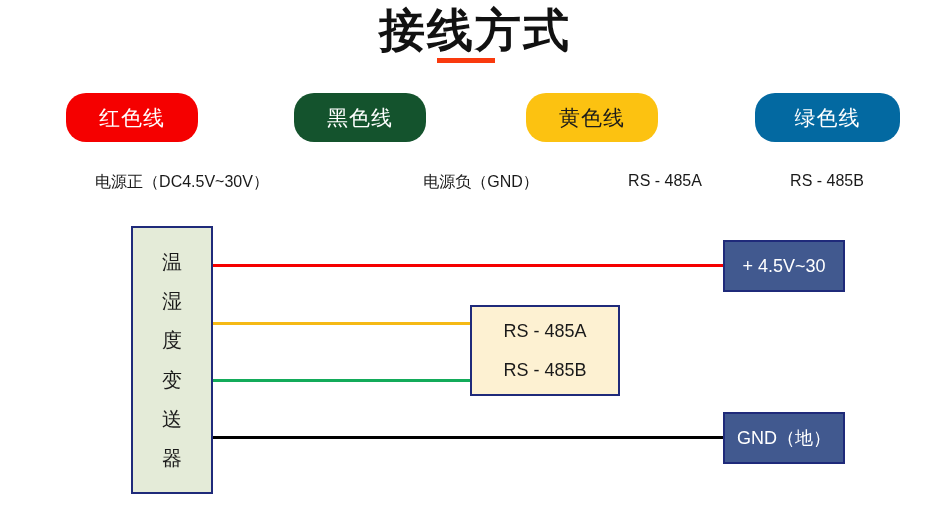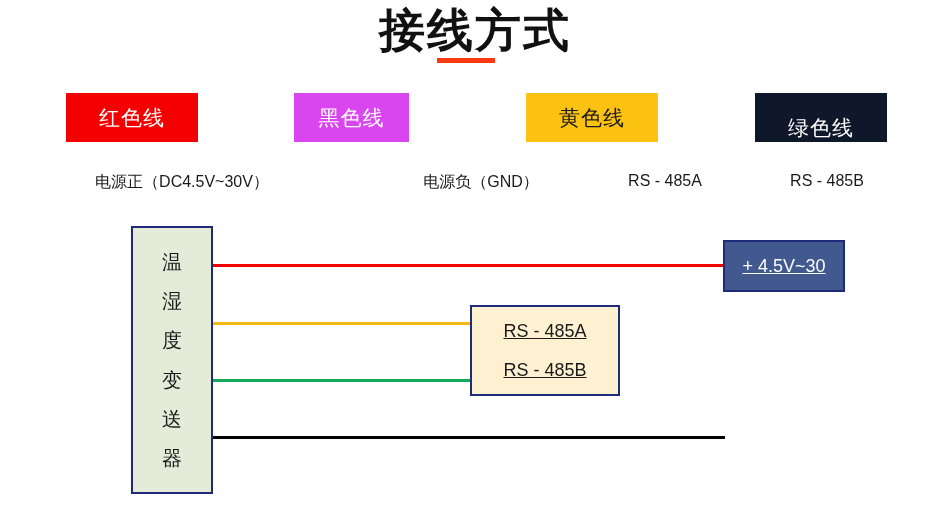--- a/index.html
+++ b/index.html
@@ -37,21 +37,21 @@
     top: 58px;
     width: 58px;
     height: 5px;
     background: #f93a0e;
   }
 
   
   .badge {
     position: absolute;
     height: 49px;
-    border-radius: 0;
+    border-radius: 20px;
     display: flex;
     align-items: center;
     justify-content: center;
     font-size: 21px;
     letter-spacing: 1px;
   }
 
   
   .wire-label {
     position: absolute;
@@ -93,21 +93,20 @@
   }
 
   .term-box {
     position: absolute;
     box-sizing: border-box;
     border: 2px solid #1f2a7a;
     display: flex;
     align-items: center;
     justify-content: center;
     font-size: 18px;
-    text-decoration: underline;
   }
   .term-box.blue {
     background: #41598f;
     color: #ffffff;
   }
   .term-box.cream {
     background: #fdf1d2;
     color: #1a1a1a;
     flex-direction: column;
     justify-content: center;
@@ -146,27 +145,27 @@
 <body>
 
 <div id="title-block">
   <div id="page-title">接线方式</div>
 </div>
 <div id="title-underline" style="background: rgb(249, 58, 14);"></div>
 
 <div id="badge-0" class="badge" style="left: 66px; top: 93px; width: 132px; background: rgb(245, 0, 0); color: rgb(255, 255, 255);">
   <span>红色线</span>
 </div>
-<div id="badge-1" class="badge" style="left: 294px; top: 93px; width: 115px; background: #d946ef; color: rgb(255, 255, 255);">
+<div id="badge-1" class="badge" style="left: 294px; top: 93px; width: 132px; background: #14532d; color: rgb(255, 255, 255);">
   <span>黑色线</span>
 </div>
 <div id="badge-2" class="badge" style="left: 526px; top: 93px; width: 132px; background: rgb(252, 194, 17); color: rgb(26, 26, 26); justify-content: center;">
   <span>黄色线</span>
 </div>
-<div id="badge-3" class="badge" style="left: 755px; top: 93px; width: 132px; background: #0f172a; color: rgb(255, 255, 255); align-items: flex-end;">
+<div id="badge-3" class="badge" style="left: 755px; top: 93px; width: 145px; background: #0369a1; color: rgb(255, 255, 255);">
   <span>绿色线</span>
 </div>
 
 <div id="func-0" class="wire-label" style="left: 62px; width: 240px;">电源正（DC4.5V~30V）</div>
 <div id="func-1" class="wire-label" style="left: 386px; width: 190px;">电源负（GND）</div>
 <div id="func-2" class="wire-label" style="left: 600px; width: 130px;">RS - 485A</div>
 <div id="func-3" class="wire-label" style="left: 762px; width: 130px;">RS - 485B</div>
 
 <div id="diagram">
 
@@ -181,19 +180,22 @@
     <span class="ch">度</span>
     <span class="ch">变</span>
     <span class="ch">送</span>
     <span class="ch">器</span>
   </div>
 
   <div id="box-power" class="term-box blue" style="background: rgb(65, 89, 143); border-color: rgb(31, 42, 122);">
     <span>+ 4.5V~30</span>
   </div>
 
+  <div id="box-gnd" class="term-box blue" style="background: rgb(65, 89, 143); border-color: rgb(31, 42, 122);">
+    <span>GND（地）</span>
+  </div>
 
   <div id="box-rs485" class="term-box cream" style="background: rgb(253, 241, 210); border-color: rgb(31, 42, 122);">
     <span>RS - 485A</span>
     <span>RS - 485B</span>
   </div>
 
 </div>
 
 </body></html>

